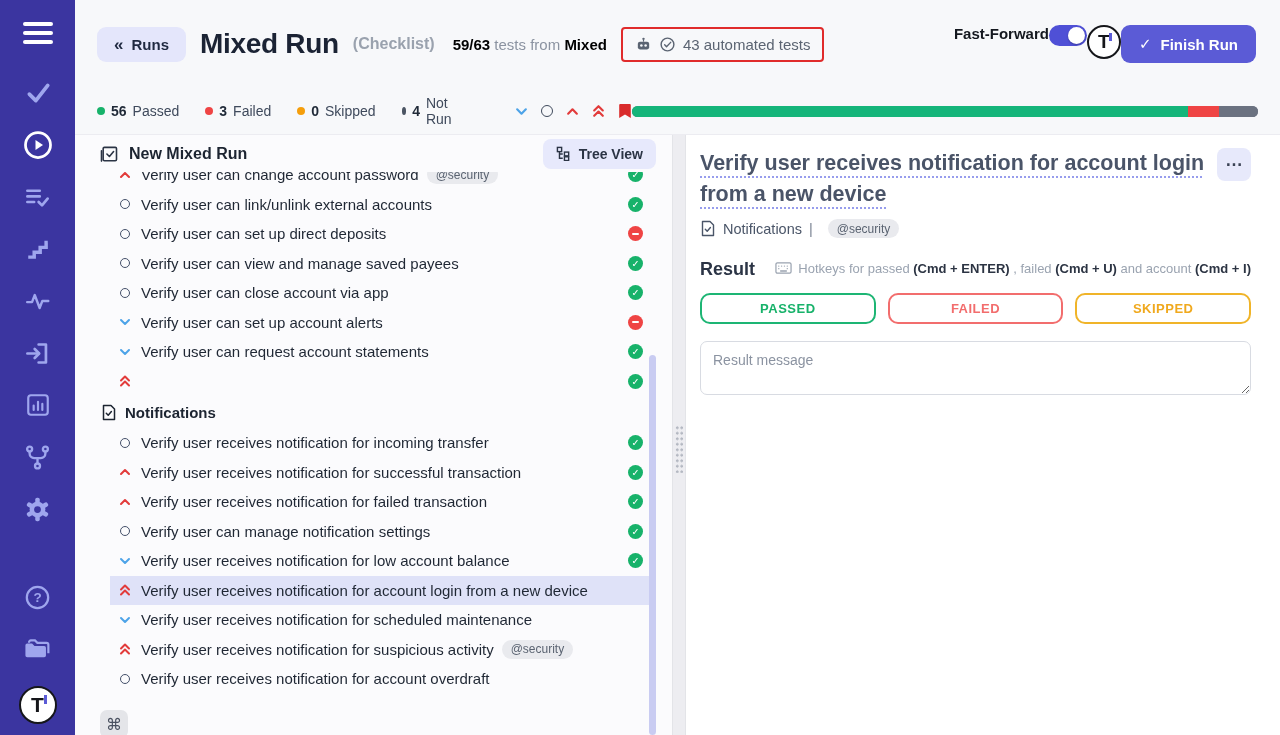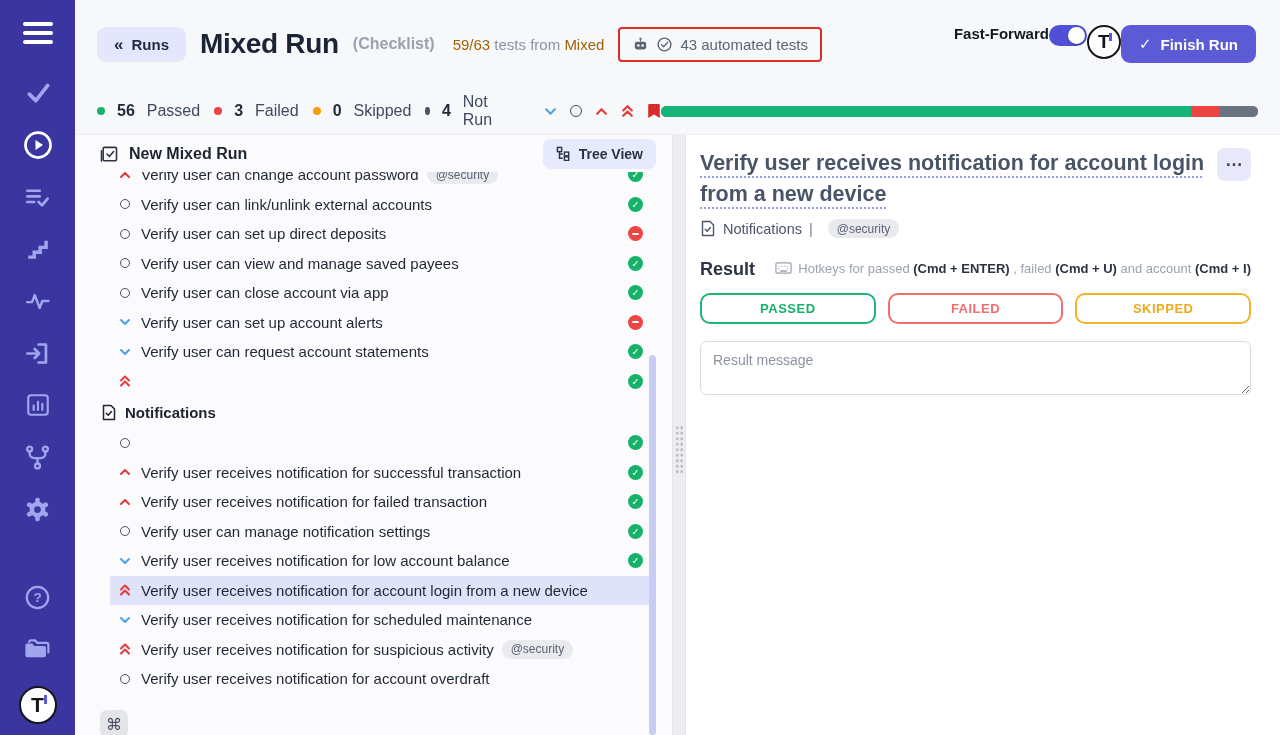--- a/index.html
+++ b/index.html
@@ -20,34 +20,34 @@
 
   
   .main { flex:1; display:flex; flex-direction:column; min-width:0; }
 
   .topbar { height:88px; background:#f7f8fa; display:flex; align-items:center; padding:0 24px 0 22px; gap:14px; }
   .btn-back { display:flex; align-items:center; gap:8px; background:#e4e6fb; border:none; border-radius:9px; padding:9px 17px; font-size:15px; font-weight:700; color:#1f2940; cursor:pointer; font-family:inherit; }
   .btn-back .chev { font-size:17px; line-height:1; }
   .run-title { font-size:28px; font-weight:800; color:#1b2334; letter-spacing:-0.3px; }
   .run-type { font-size:16px; font-weight:700; color:#9aa2ae; }
   .run-count-wrap { font-size:15px; color:#8b93a1; margin-left:4px; }
-  .run-count-wrap b { color:#a16207; font-weight:400; }
+  .run-count-wrap b { color:#000000; font-weight:700; }
   .auto-badge { display:flex; align-items:center; gap:7px; border:2px solid #e02b2b; border-radius:4px; padding:7px 12px; font-size:15px; color:#5b6472; background:#f7f8fa; }
   .topbar-right { margin-left:auto; display:flex; align-items:flex-start; }
   .ff-label { font-size:15px; font-weight:700; color:#14181f; }
   .toggle { width:38px; height:21px; background:#4f50d6; border-radius:11px; position:relative; cursor:pointer; }
   .toggle .knob { position:absolute; top:2px; right:2px; width:17px; height:17px; background:#ffffff; border-radius:50%; box-shadow:0 1px 2px rgba(0,0,0,.25); }
   .hdr-logo { width:34px; height:34px; background:#ffffff; border:2px solid #15161a; border-radius:50%; display:flex; align-items:center; justify-content:center; position:relative; cursor:pointer; }
   .hdr-logo .t { font-size:19px; font-weight:900; color:#15161a; }
   .hdr-logo .tick { position:absolute; right:7px; top:6px; width:3px; height:8px; background:#5b5bd6; }
   .btn-finish { display:flex; align-items:center; gap:9px; background:#5b5bd6; color:#ffffff; border:none; border-radius:9px; padding:10px 18px; font-size:15px; font-weight:700; cursor:pointer; font-family:inherit; }
 
   
   .statsbar { height:47px; background:#f7f8fa; display:flex; align-items:center; padding:0 22px; border-bottom:1px solid #ececf1; }
-  .stat { display:flex; align-items:center; gap:12px; margin-right:14px; font-size:16px; }
+  .stat { display:flex; align-items:center; gap:6px; margin-right:26px; font-size:14px; }
   .stat .dot { width:8px; height:8px; border-radius:50%; }
   .stat b { color:#1f2937; font-weight:700; }
   .stat span.lbl { color:#3f4a5c; }
   .pri-filters { display:flex; align-items:center; gap:13px; margin-left:34px; }
   .pri-filters > * { cursor:pointer; display:flex; }
   .progress { margin-left:auto; width:690px; height:11px; border-radius:6px; overflow:hidden; display:flex; background:#6b7280; }
   .progress .seg { height:100%; }
 
   
   .content { flex:1; display:flex; min-height:0; position:relative; }
@@ -396,20 +396,21 @@
                 <svg width="16" height="17" viewBox="0 0 16 17" fill="none" stroke="#1c2431" stroke-width="1.5" stroke-linecap="round" stroke-linejoin="round">
                   <path d="M2.5 1.5h7.5l3.5 3.5v10.5h-11z"></path>
                   <path d="M5.3 9.3l1.9 1.9 3.2-3.7"></path>
                 </svg>
                 <span class="lbl">Notifications</span>
               </div>
               <div class="row">
                 <span class="pri">
                   <span class="pri-circle"></span>
                 </span>
+                <span class="lbl">Verify user receives notification for incoming transfer</span>
                 <span class="status">
                   <span class="st-pass">✓</span>
                 </span>
               </div>
               <div class="row">
                 <span class="pri">
                   <svg width="12" height="12" viewBox="0 0 12 12">
                     <path d="M2 8l4-4 4 4" fill="none" stroke="#e23b3b" stroke-width="2" stroke-linecap="round" stroke-linejoin="round"></path>
                   </svg>
                 </span>

